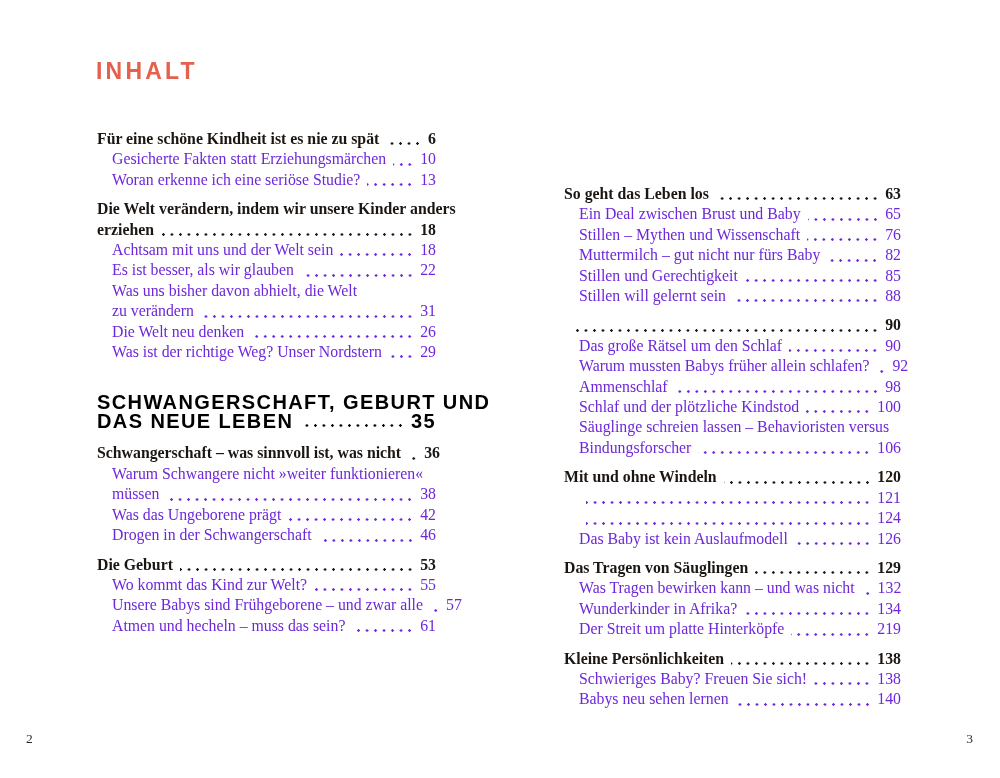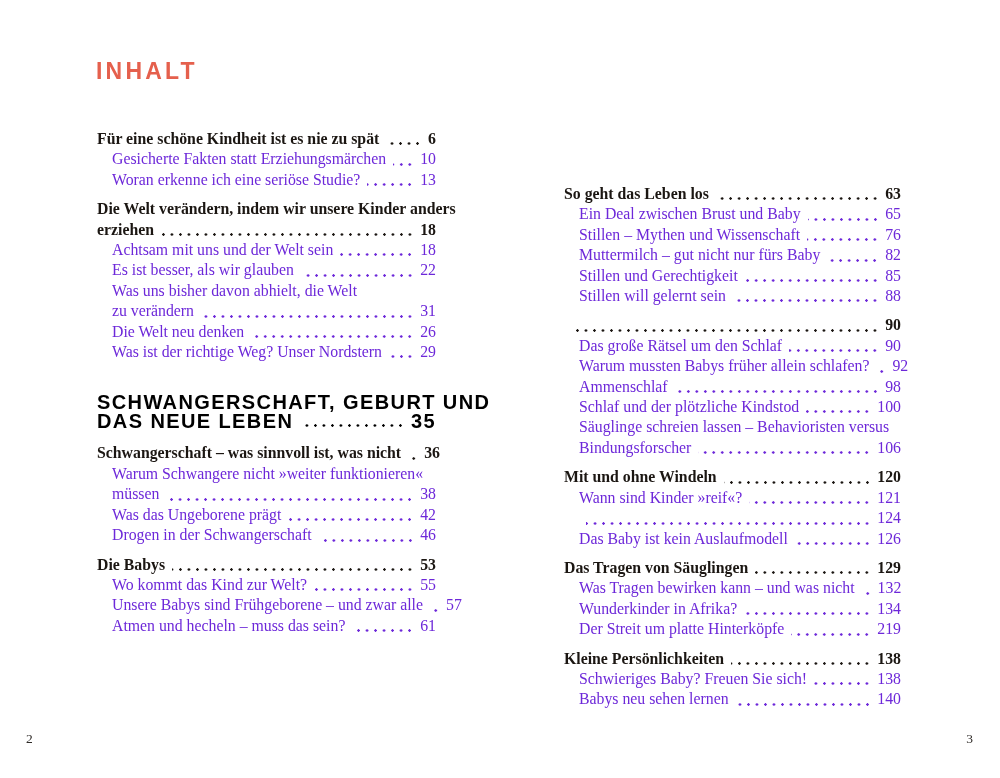--- a/index.html
+++ b/index.html
@@ -139,21 +139,21 @@
           <span class="num">42</span>
         </div>
         <div class="row indent">
           <span class="label">Drogen in der Schwangerschaft</span>
           <span class="dots"></span>
           <span class="num">46</span>
         </div>
       </div>
       <div class="block">
         <div class="row bold">
-          <span class="label">Die Babys</span>
+          <span class="label">Die Geburt</span>
           <span class="dots"></span>
           <span class="num">53</span>
         </div>
         <div class="row indent">
           <span class="label">Wo kommt das Kind zur Welt?</span>
           <span class="dots"></span>
           <span class="num">55</span>
         </div>
         <div class="row indent">
           <span class="label">Unsere Babys sind Frühgeborene – und zwar alle</span>
@@ -234,21 +234,20 @@
           <span class="num">106</span>
         </div>
       </div>
       <div class="block">
         <div class="row bold">
           <span class="label">Mit und ohne Windeln</span>
           <span class="dots"></span>
           <span class="num">120</span>
         </div>
         <div class="row indent">
-          <span class="label">Wann sind Kinder »reif«?</span>
           <span class="dots"></span>
           <span class="num">121</span>
         </div>
         <div class="row indent">
           <span class="dots"></span>
           <span class="num">124</span>
         </div>
         <div class="row indent">
           <span class="label">Das Baby ist kein Auslaufmodell</span>
           <span class="dots"></span>

